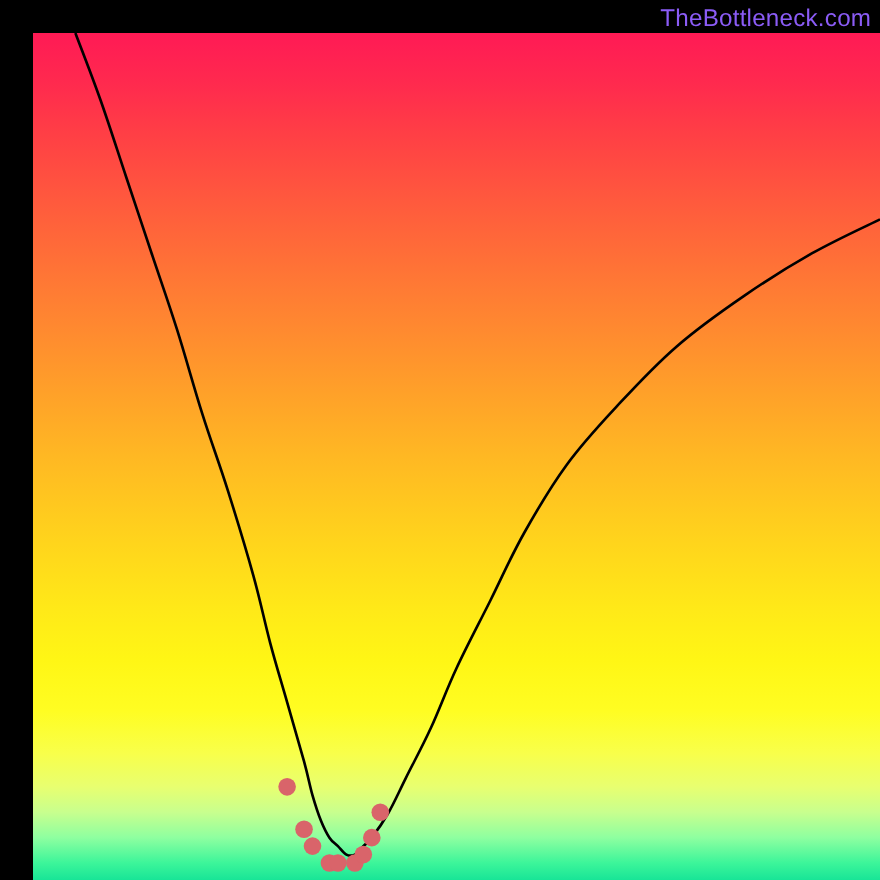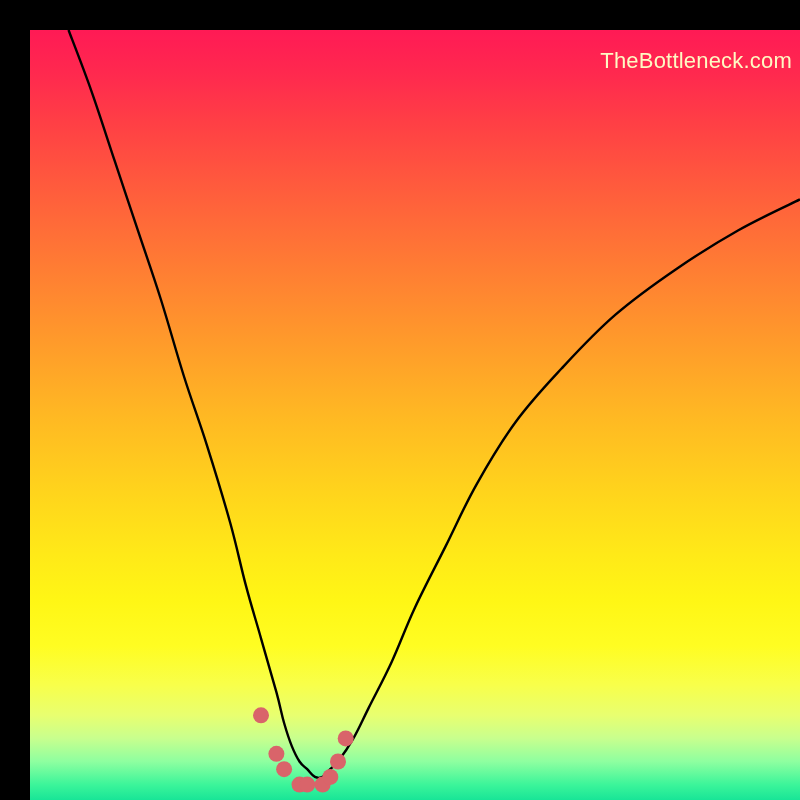--- a/index.html
+++ b/index.html
@@ -42,26 +42,25 @@
       #c8ff8e 92%,
       #8effa0 95%,
       #3cf59a 98%,
       #18e597 100%
     );
   }
   .watermark {
     position: absolute;
     top: 4px;
     right: 8px;
-    color: #fef9c3;
+    color: #8b5cf6;
     font-size: 22px;
     font-weight: 500;
     letter-spacing: 0.2px;
     z-index: 10;
-    margin-top: 44px;
   }
   svg.curves {
     position: absolute;
     left: 0;
     top: 0;
     width: 770px;
     height: 770px;
     overflow: visible;
   }
 </style>

